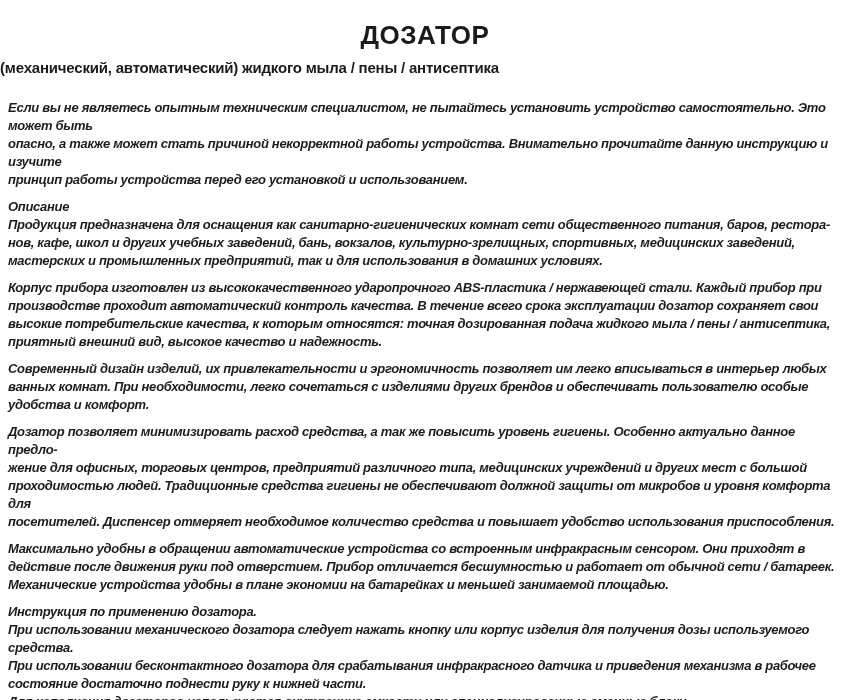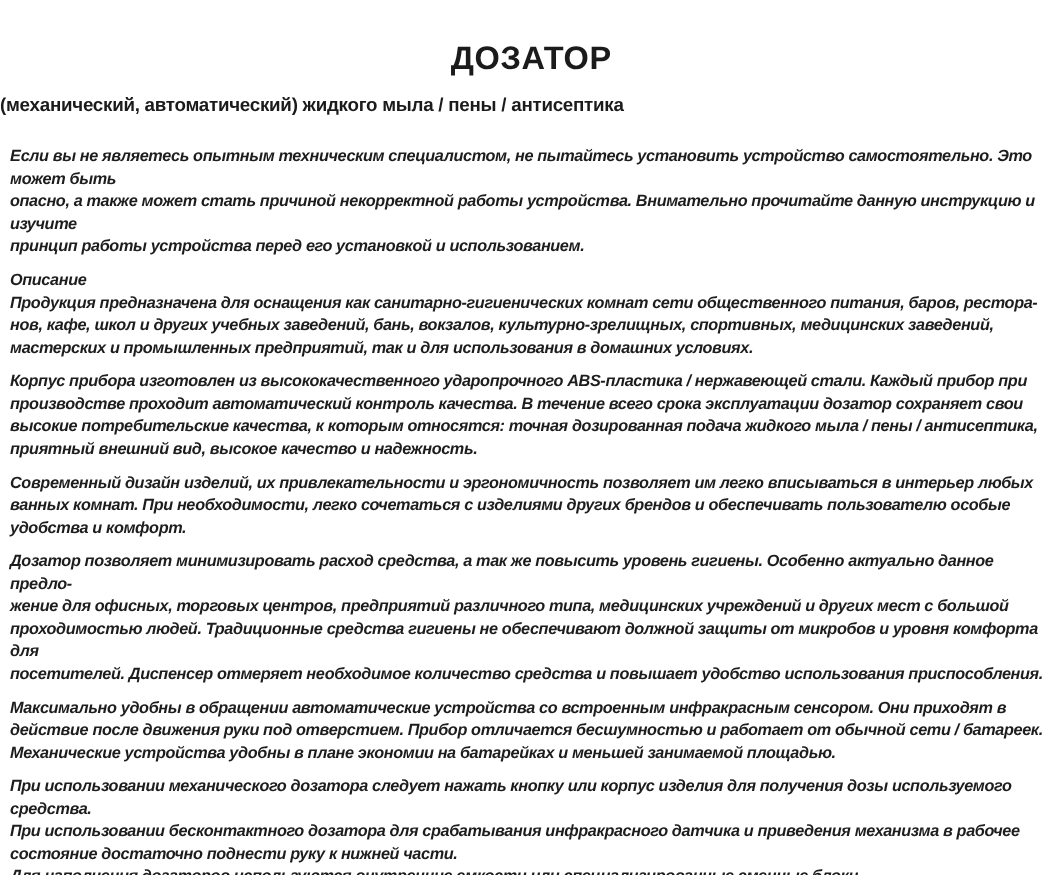--- a/index.html
+++ b/index.html
@@ -13,21 +13,21 @@
     overflow: hidden;
     font-family: "Liberation Sans", sans-serif;
     color: #1d1d1d;
   }
   .page {
     width: 850px;
     height: 700px;
     background: #ffffff;
   }
   .title {
-    margin: 16px;
+    margin: 5px;
     padding-top: 16px;
     text-align: center;
     font-size: 26px;
     line-height: 28px;
     font-weight: bold;
     letter-spacing: 0.5px;
     color: #1b1b1b;
   }
   .subtitle {
     margin-top: 10px;
@@ -95,20 +95,21 @@
 
     <p class="para">Дозатор позволяет минимизировать расход средства, а так же повысить уровень гигиены. Особенно актуально данное предло-
 жение для офисных, торговых центров, предприятий различного типа, медицинских учреждений и других мест с большой
 проходимостью людей. Традиционные средства гигиены не обеспечивают должной защиты от микробов и уровня комфорта для
 посетителей. Диспенсер отмеряет необходимое количество средства и повышает удобство использования приспособления.</p>
 
     <p class="para">Максимально удобны в обращении автоматические устройства со встроенным инфракрасным сенсором. Они приходят в
 действие после движения руки под отверстием. Прибор отличается бесшумностью и работает от обычной сети / батареек.
 Механические устройства удобны в плане экономии на батарейках и меньшей занимаемой площадью.</p>
 
+    <h2 class="heading">Инструкция по применению дозатора.</h2>
     <p class="para">При использовании механического дозатора следует нажать кнопку или корпус изделия для получения дозы используемого
 средства.
 При использовании бесконтактного дозатора для срабатывания инфракрасного датчика и приведения механизма в рабочее
 состояние достаточно поднести руку к нижней части.
 Для наполнения дозаторов используются внутренние емкости или специализированные сменные блоки.</p>
 
     <ol class="kit-list">
       <li>1. Дозатор жидкого мыла / пены / антисептика - 1 шт.</li>
       <li>3. Руководство по эксплуатации - 1 шт.</li>
     </ol>

